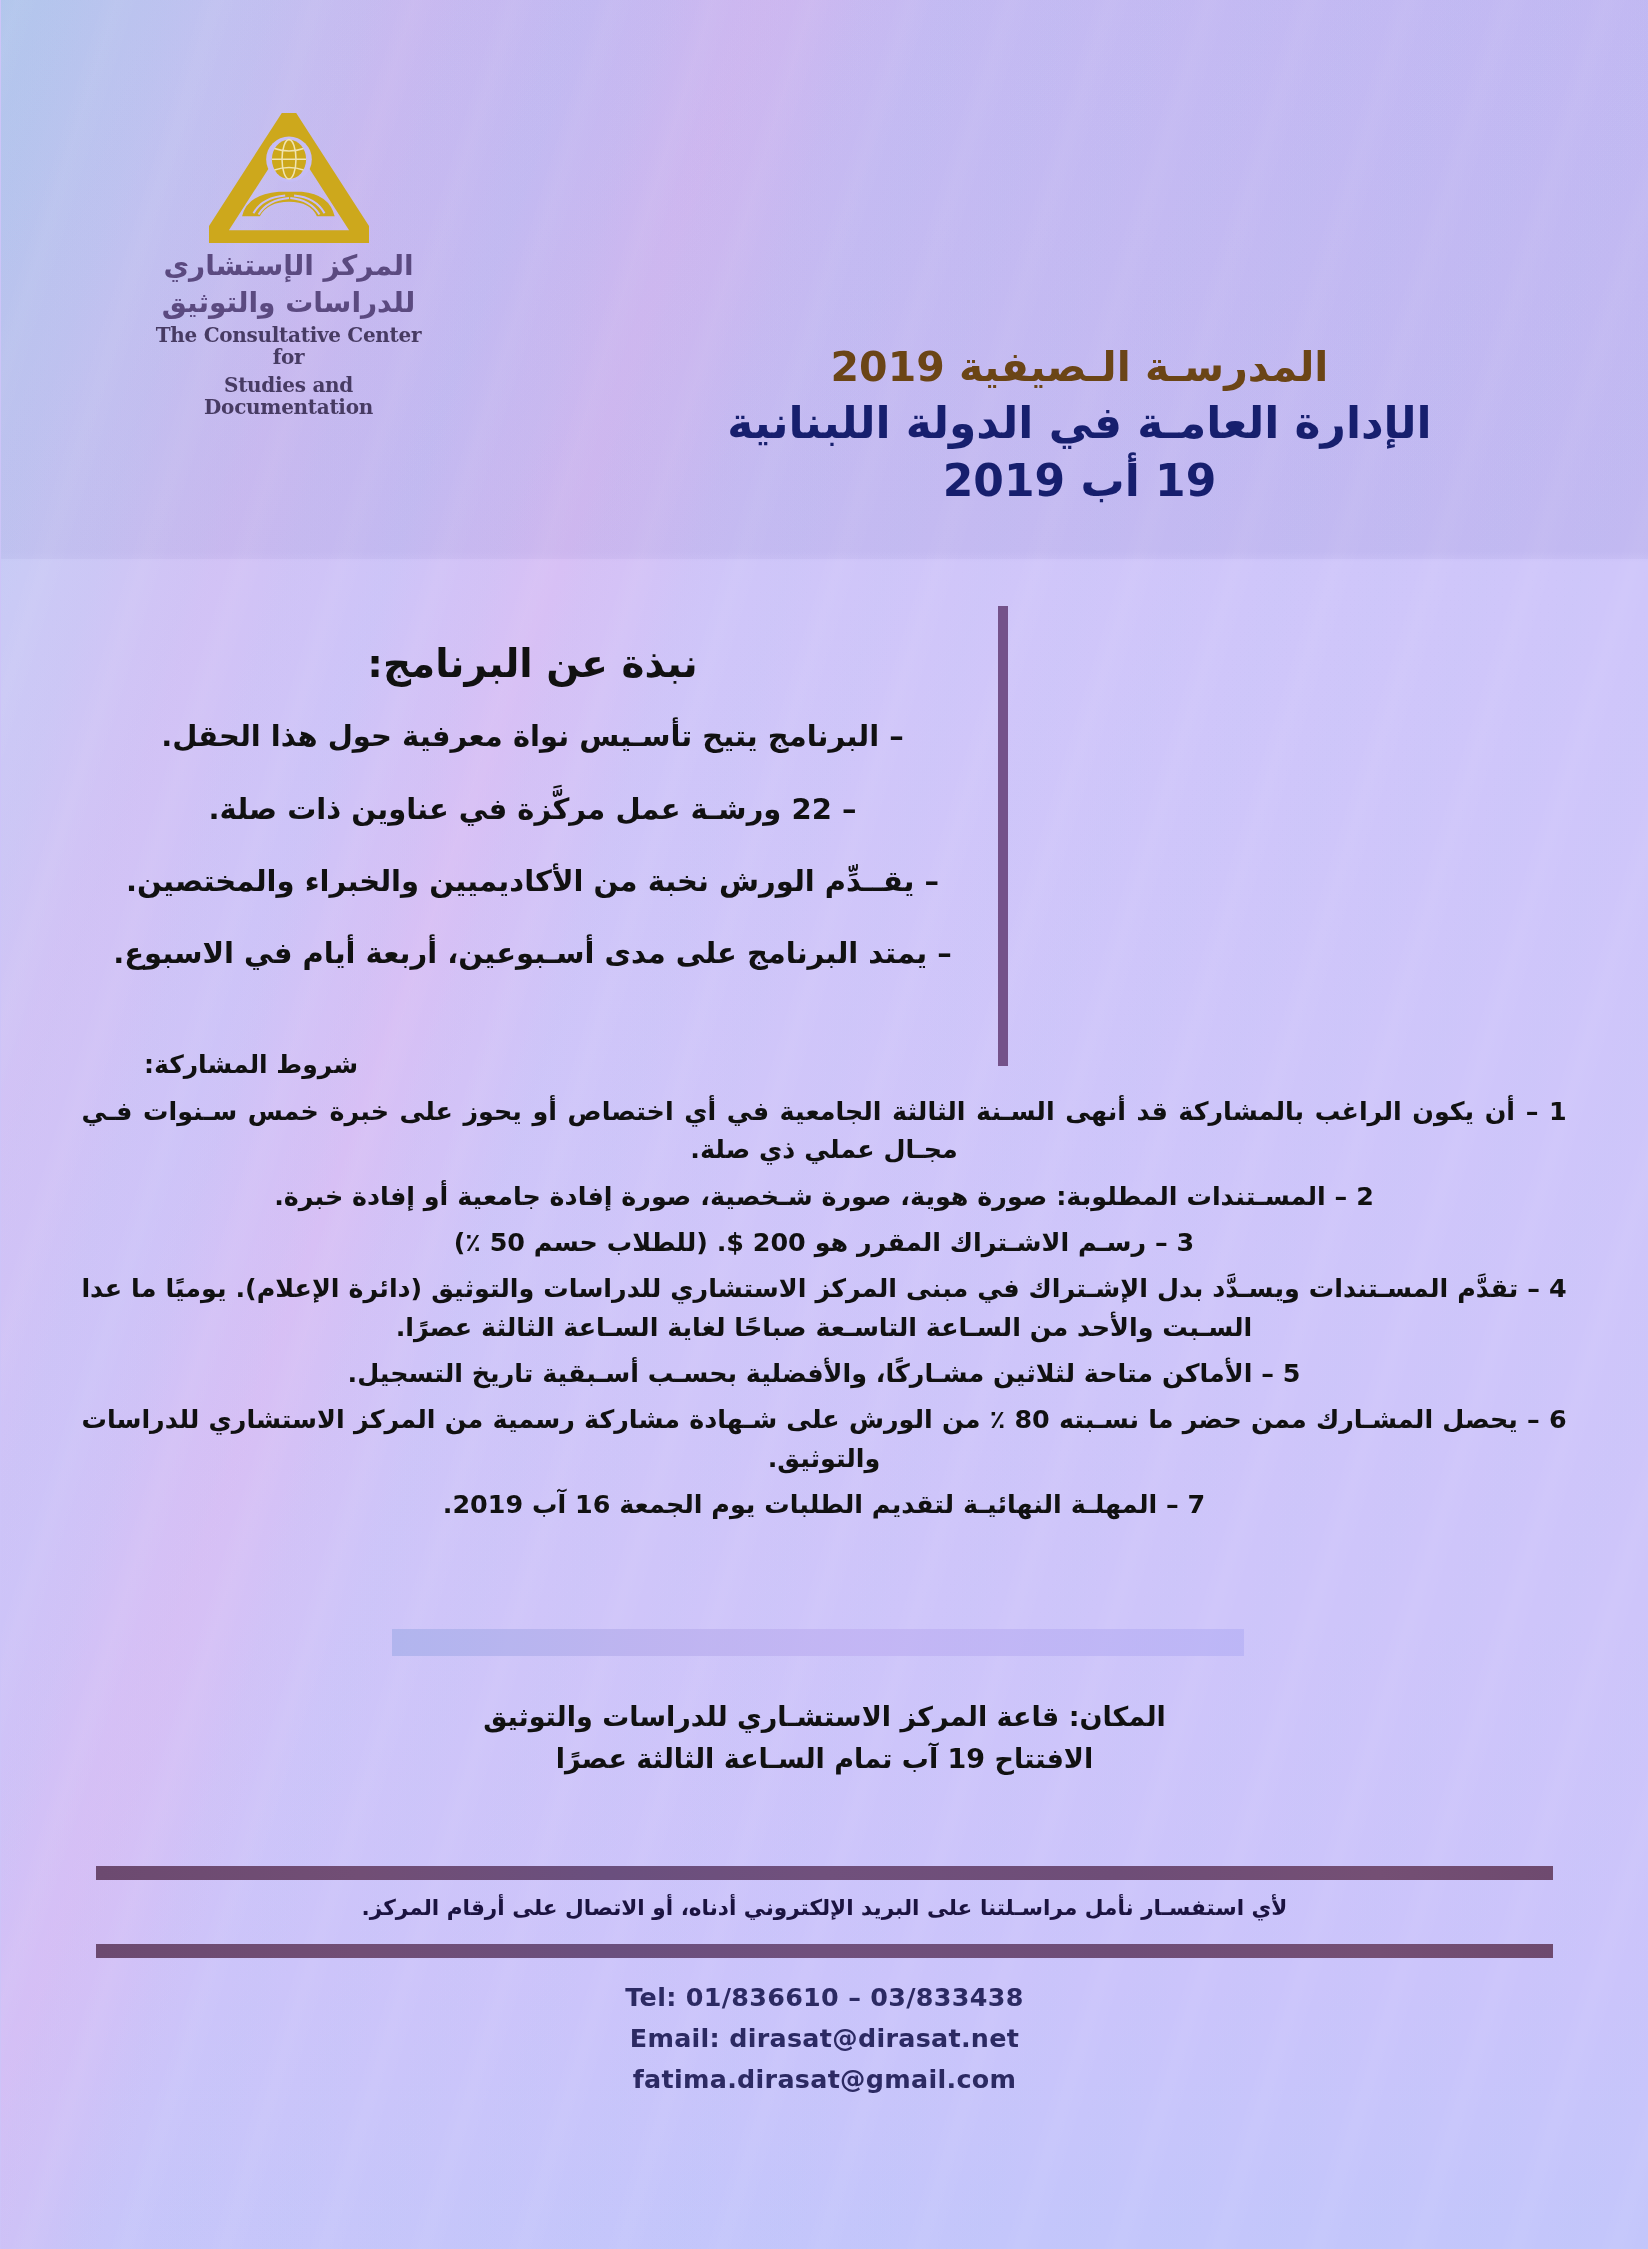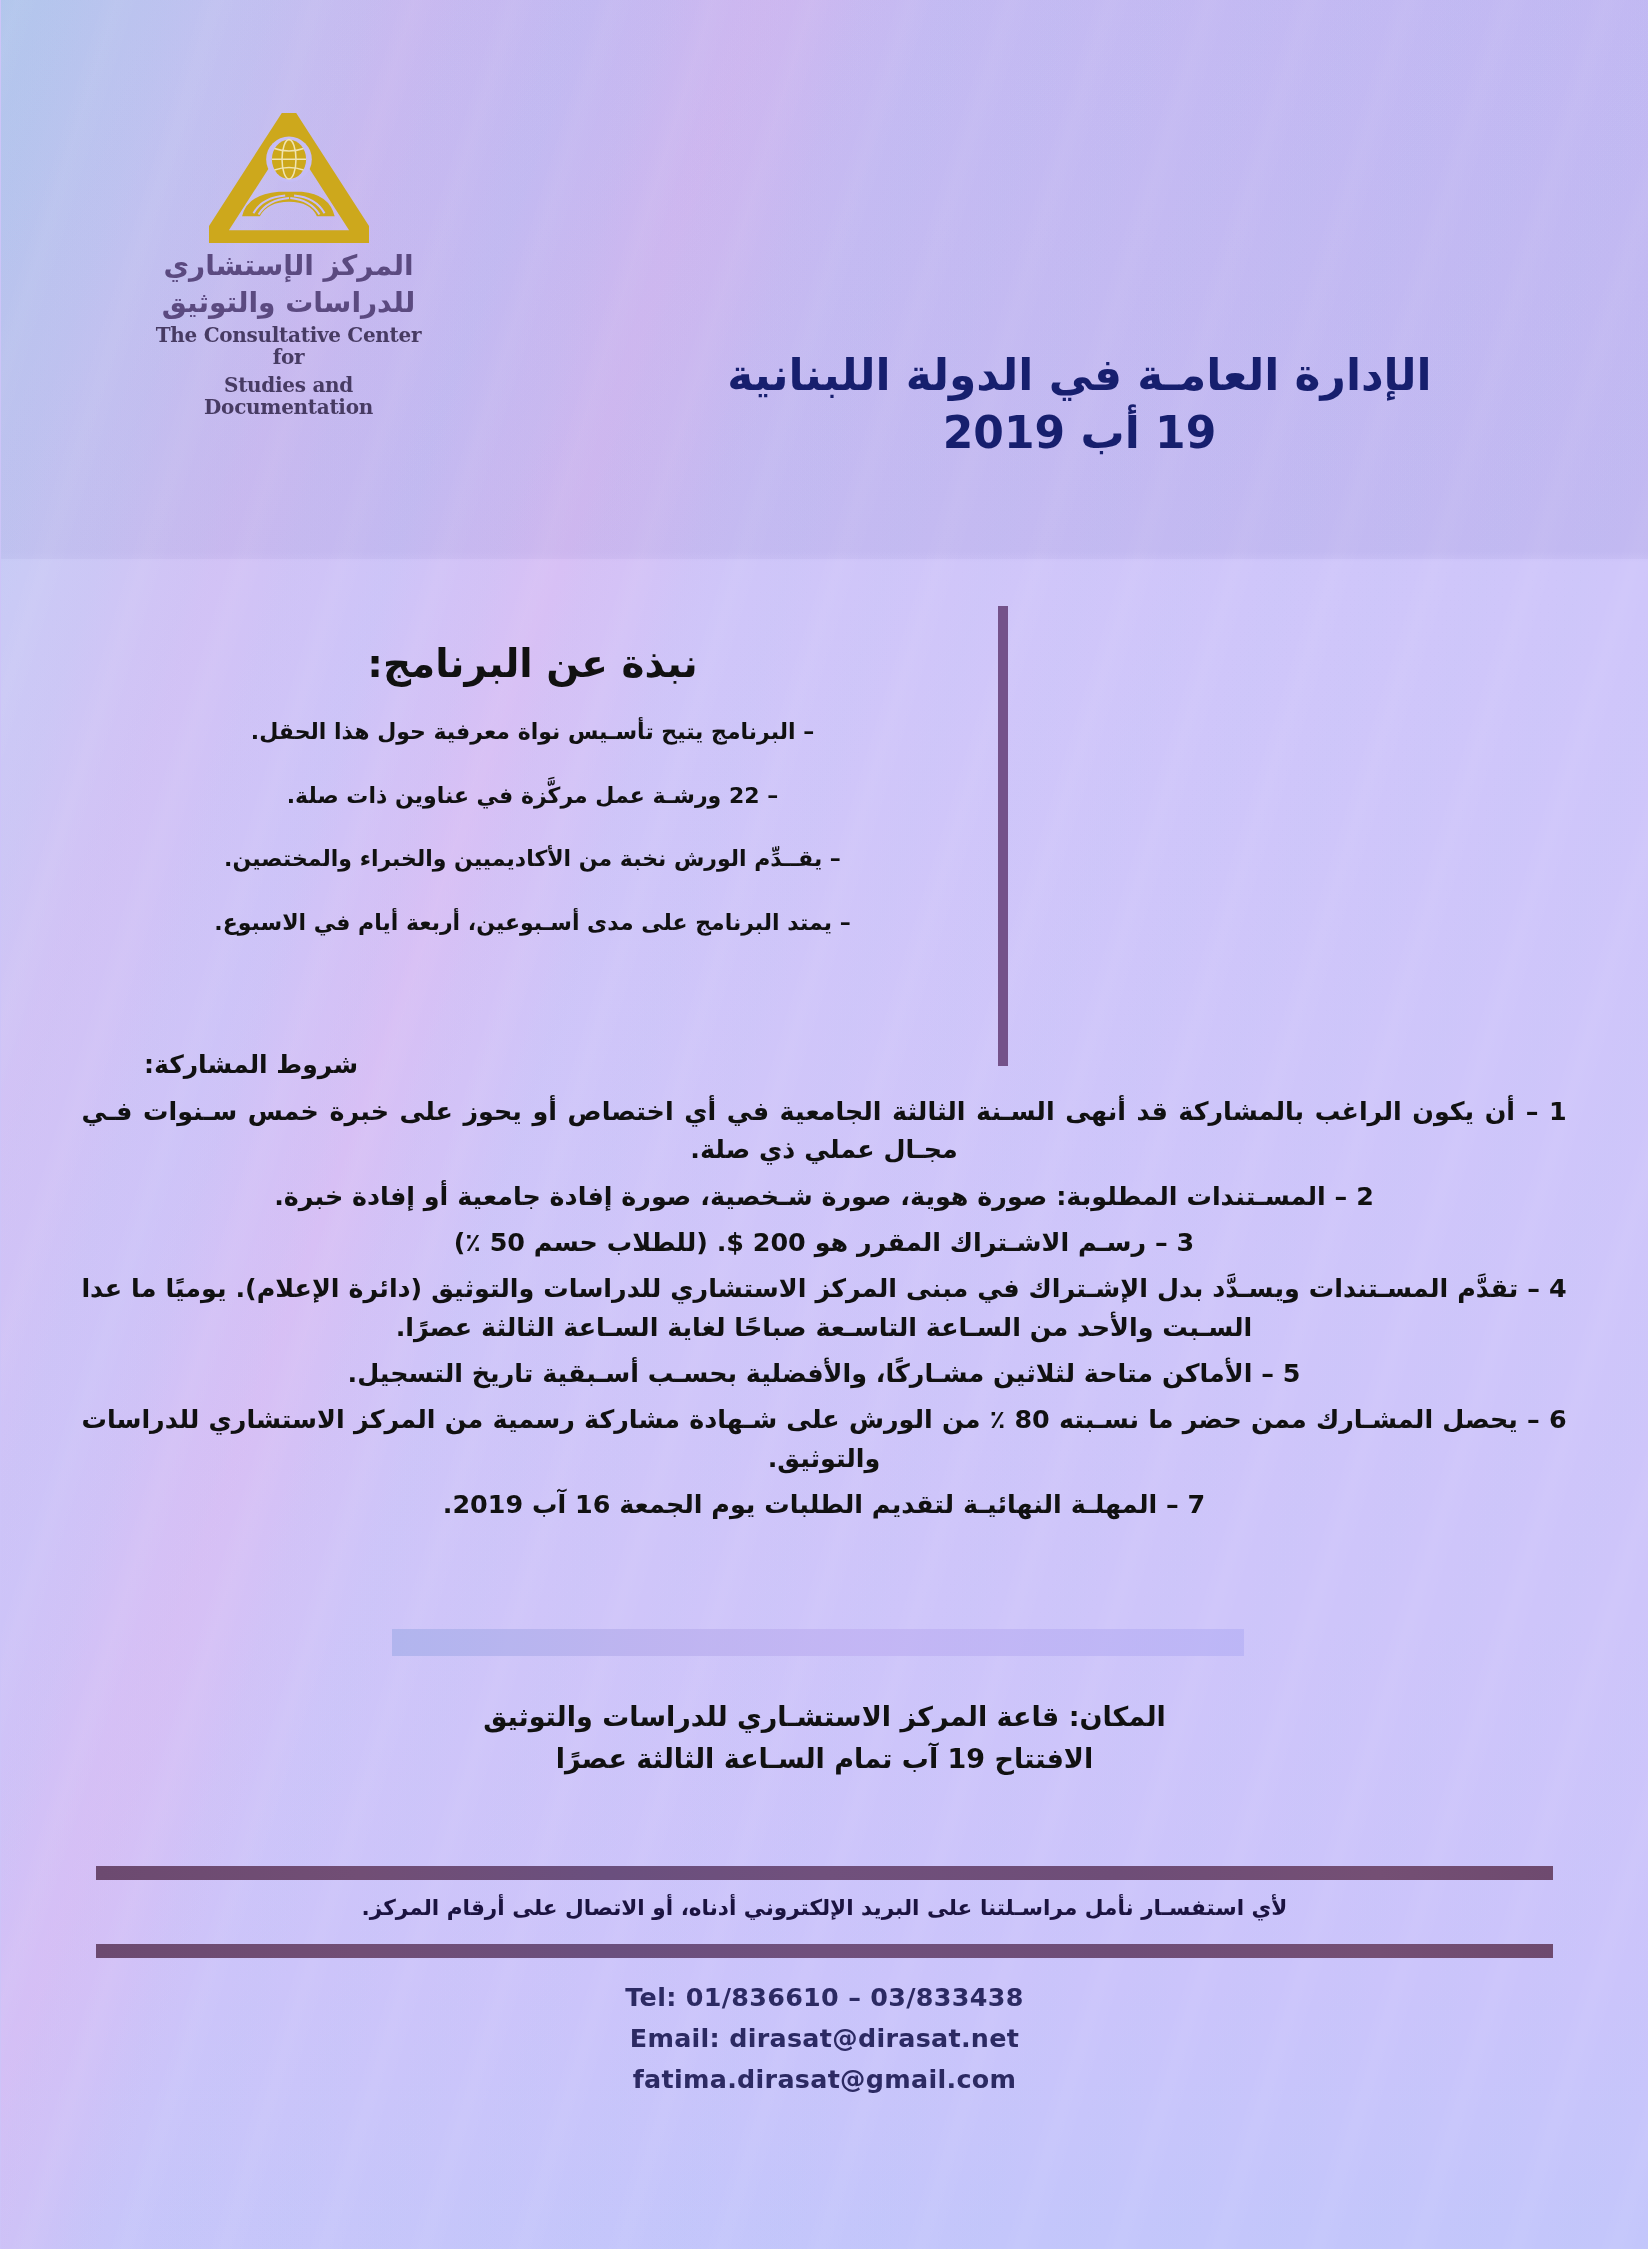--- a/index.html
+++ b/index.html
@@ -77,21 +77,21 @@
     background:#74528a;
   }
   #about{
     position:absolute;right:647px;top:641px;width:939px;direction:rtl;text-align:center;
   }
   #about-title{
     color:#111;font-weight:700;font-size:39px;line-height:1.2;margin-bottom:30.5px;
   }
   #about ul{list-style:none;margin:0;padding:0;}
   #about li{
-    color:#111;font-weight:700;font-size:22px;line-height:1.25;
+    color:#111;font-weight:700;font-size:29px;line-height:1.25;
     margin:0 0 36px 0;white-space:nowrap;
   }
 
   
   #conds{position:absolute;right:57px;top:1050px;width:1536px;direction:rtl;}
   #conds-title{
     color:#111;font-weight:700;font-size:25px;text-align:left;
     padding-left:88px;margin-bottom:12.7px;
   }
   #conds ol{list-style:none;margin:0;padding:0;}
@@ -172,20 +172,21 @@
         <path d="M174 160 Q160 137 128 134"></path>
       </g>
     </svg>
     <div class="logo-ar">المركز الإستشاري</div>
     <div class="logo-ar">للدراسات والتوثيق</div>
     <div class="logo-en">The Consultative Center for</div>
     <div class="logo-en">Studies and Documentation</div>
   </div>
 
   <div id="headline">
+    <div class="hl1">المدرسـة الـصيفية 2019</div>
     <div class="hl2">الإدارة العامـة في الدولة اللبنانية</div>
     <div class="hl3">19 أب 2019</div>
   </div>
 
   <div id="vdivider"></div>
   <div id="about">
     <div id="about-title">نبذة عن البرنامج:</div>
     <ul>
       <li>– البرنامج يتيح تأسـيس نواة معرفية حول هذا الحقل.</li>
       <li>– 22 ورشـة عمل مركَّزة في عناوين ذات صلة.</li>

